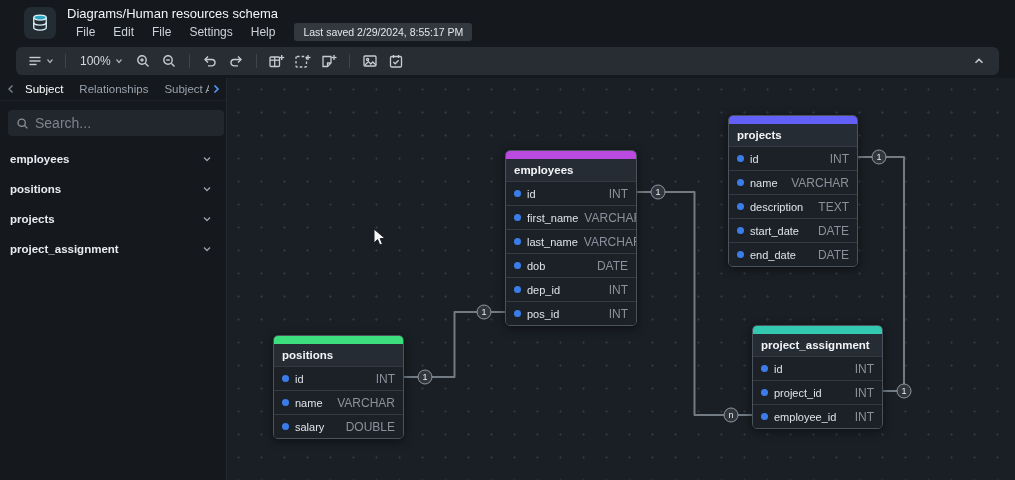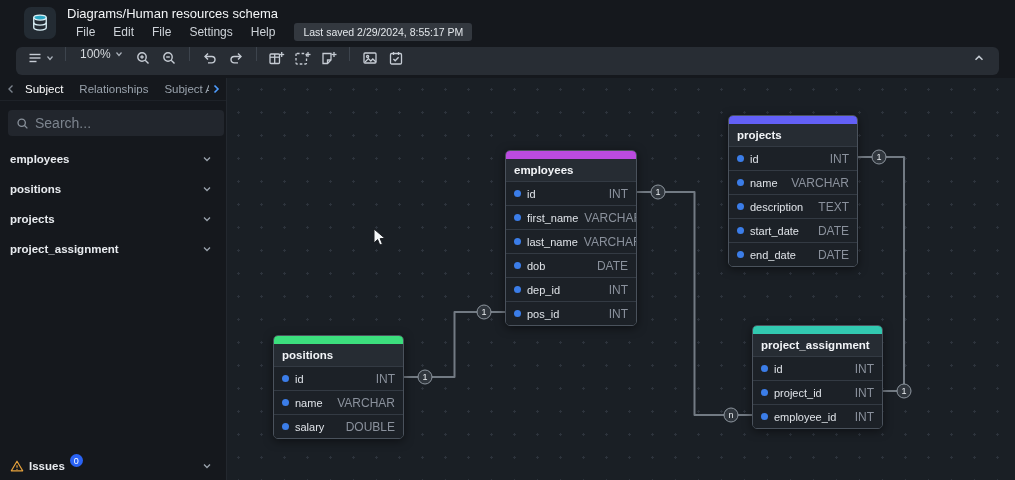--- a/index.html
+++ b/index.html
@@ -18,21 +18,21 @@
   .title-block { display:flex; flex-direction:column; justify-content:center; gap:1px; }
   .title { font-size:13px; color:#f3f5f7; line-height:16px; }
   .menu-row { display:flex; align-items:center; }
   .menu-item { font-size:12px; color:#ced3d9; padding:2px 9px; border-radius:3px; cursor:default; }
   .last-saved { margin-left:10px; font-size:10.5px; background:#33383f; color:#e3e7eb;
                 padding:3px 9px; border-radius:3px; white-space:nowrap; }
 
   .toolbar {
     position:absolute; left:16px; right:16px; top:47px; height:28px;
     background:#282d34; border-radius:6px;
-    display:flex; align-items:flex-start; padding:0 8px; gap:2px;
+    display:flex; align-items:center; padding:0 8px; gap:2px;
   }
   .tb-btn { min-width:24px; height:22px; display:flex; align-items:center; justify-content:center;
             gap:3px; border-radius:3px; padding:0 3px; }
   .tb-div { width:1px; height:14px; background:#3d444d; margin:0 6px; flex:0 0 auto; }
   .tb-zoom { font-size:12px; color:#d6dade; display:flex; align-items:center; gap:4px; padding:0 6px; }
   .tb-spacer { flex:1; }
 
   
   .main { position:absolute; top:78px; left:0; right:0; bottom:0; display:flex; }
 
@@ -272,34 +272,20 @@
             </svg>
           </div>
           <div class="tl-item">
             <span>project_assignment</span>
             <svg width="12" height="12" viewBox="0 0 12 12">
               <polyline points="3,4.5 6,7.5 9,4.5" fill="none" stroke="#9aa3ad" stroke-width="1.3"></polyline>
             </svg>
           </div>
         </div>
 
-      <div class="issues-row">
-        <svg width="14" height="14" viewBox="0 0 16 16">
-          <path d="M8 2.5 L14.5 13.5 H1.5 Z" fill="none" stroke="#e8a33d" stroke-width="1.4" stroke-linejoin="round"></path>
-          <line x1="8" y1="7" x2="8" y2="10" stroke="#e8a33d" stroke-width="1.4"></line>
-          <circle cx="8" cy="11.8" r="0.8" fill="#e8a33d"></circle>
-        </svg>
-        <span class="issues-label">Issues</span>
-        <span class="issues-badge">0</span>
-        <span class="issues-chev">
-          <svg width="12" height="12" viewBox="0 0 12 12">
-              <polyline points="3,4.5 6,7.5 9,4.5" fill="none" stroke="#9aa3ad" stroke-width="1.3"></polyline>
-            </svg>
-        </span>
-      </div>
     </div>
 
     <div class="canvas">
       <svg class="rel-layer" width="788" height="402">
           <path d="M 177 299 L 227.5 299 L 227.5 234 L 278 234" class="rel-path"></path>
           <g>
             <circle cx="198" cy="299" r="7" class="rel-badge"></circle>
             <text x="198" y="302" text-anchor="middle" class="rel-badge-text">1</text>
           </g>
           <g>

